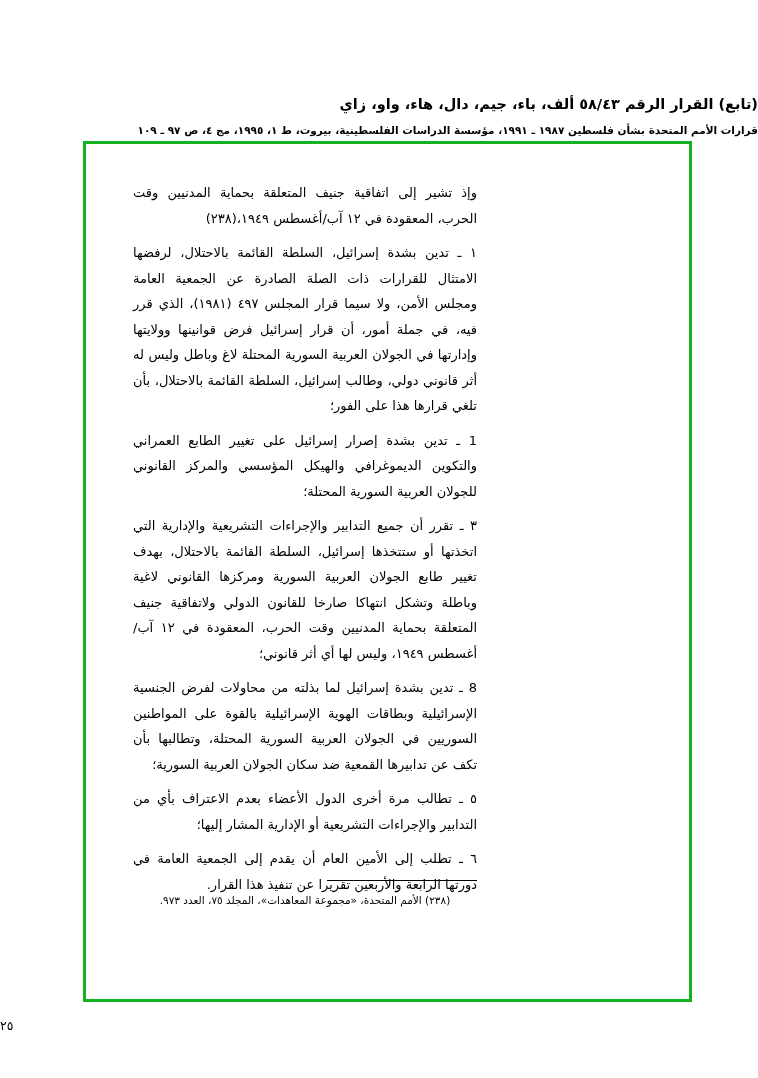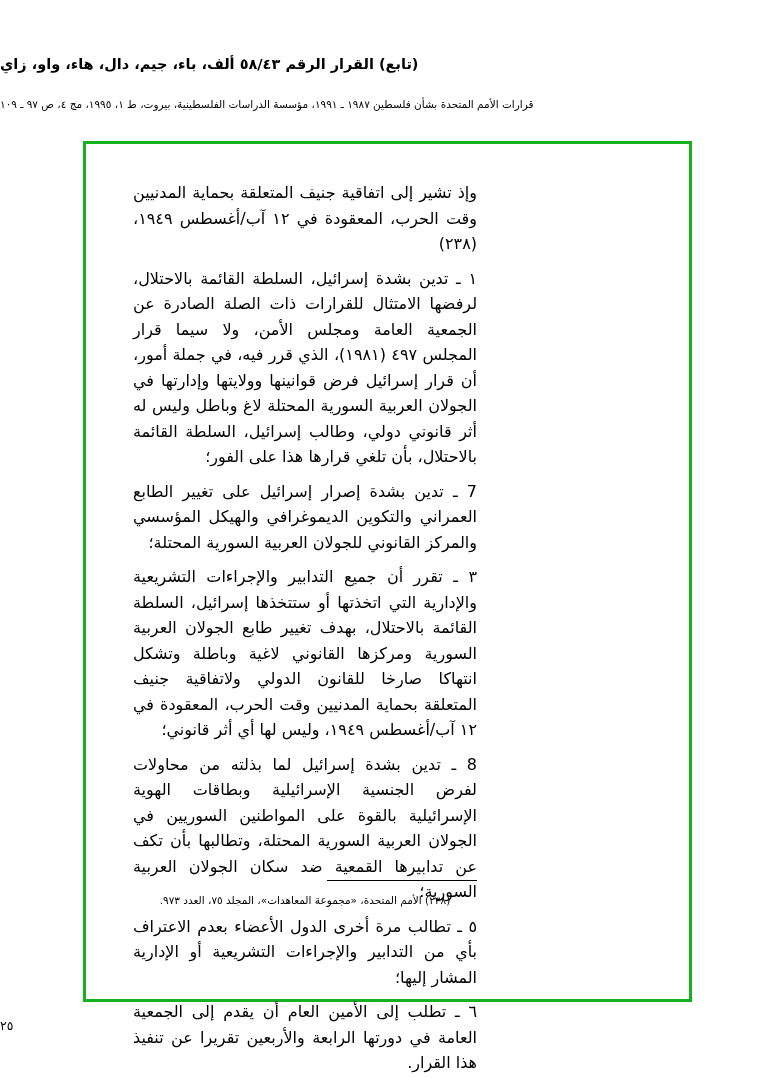--- a/index.html
+++ b/index.html
@@ -15,34 +15,34 @@
     position: relative;
     overflow: hidden;
   }
   .page {
     width: 758px;
     height: 1078px;
     position: relative;
     box-sizing: border-box;
   }
   .header {
-    text-align: left;
-    padding-top: 54px;
+    text-align: right;
+    padding-top: 94px;
   }
   .header-title {
     font-size: 14.5px;
     font-weight: bold;
     letter-spacing: 0px;
     line-height: 20px;
     direction: rtl;
   }
   .header-source {
     font-size: 10.5px;
-    font-weight: normal;
-    margin-top: 23px;
+    font-weight: bold;
+    margin-top: 9px;
     direction: rtl;
     line-height: 15px;
   }
   .frame {
     position: absolute;
     left: 83px;
     top: 141px;
     width: 609px;
     height: 861px;
     border: 3px solid #14b21e;
@@ -59,21 +59,21 @@
   .content {
     position: absolute;
     left: 133px;
     top: 180px;
     width: 344px;
     direction: rtl;
     text-align: justify;
     text-align-last: right;
   }
   .para {
-    font-size: 16px;
+    font-size: 13px;
     line-height: 25.5px;
     margin: 0 0 9px 0;
     direction: rtl;
     text-align: justify;
     text-align-last: right;
   }
   .para.last {
     margin-bottom: 15px;
   }
   .footnote-wrap {
@@ -115,21 +115,21 @@
     <div class="header-source">قرارات الأمم المتحدة بشأن فلسطين ١٩٨٧ ـ ١٩٩١، مؤسسة الدراسات الفلسطينية، بيروت، ط ١، ١٩٩٥، مج ٤، ص ٩٧ ـ ١٠٩</div>
   </div>
 
   <div class="frame">
     <div class="frame-inner"></div>
   </div>
 
   <div class="content">
     <p class="para">وإذ تشير إلى اتفاقية جنيف المتعلقة بحماية المدنيين وقت الحرب، المعقودة في ١٢ آب/أغسطس ١٩٤٩،(٢٣٨)</p>
     <p class="para">١ ـ تدين بشدة إسرائيل، السلطة القائمة بالاحتلال، لرفضها الامتثال للقرارات ذات الصلة الصادرة عن الجمعية العامة ومجلس الأمن، ولا سيما قرار المجلس ٤٩٧ (١٩٨١)، الذي قرر فيه، في جملة أمور، أن قرار إسرائيل فرض قوانينها وولايتها وإدارتها في الجولان العربية السورية المحتلة لاغ وباطل وليس له أثر قانوني دولي، وطالب إسرائيل، السلطة القائمة بالاحتلال، بأن تلغي قرارها هذا على الفور؛</p>
-    <p class="para">7 ـ تدين بشدة إصرار إسرائيل على تغيير الطابع العمراني والتكوين الديموغرافي والهيكل المؤسسي والمركز القانوني للجولان العربية السورية المحتلة؛</p>
+    <p class="para">1 ـ تدين بشدة إصرار إسرائيل على تغيير الطابع العمراني والتكوين الديموغرافي والهيكل المؤسسي والمركز القانوني للجولان العربية السورية المحتلة؛</p>
     <p class="para">٣ ـ تقرر أن جميع التدابير والإجراءات التشريعية والإدارية التي اتخذتها أو ستتخذها إسرائيل، السلطة القائمة بالاحتلال، بهدف تغيير طابع الجولان العربية السورية ومركزها القانوني لاغية وباطلة وتشكل انتهاكا صارخا للقانون الدولي ولاتفاقية جنيف المتعلقة بحماية المدنيين وقت الحرب، المعقودة في ١٢ آب/أغسطس ١٩٤٩، وليس لها أي أثر قانوني؛</p>
     <p class="para">8 ـ تدين بشدة إسرائيل لما بذلته من محاولات لفرض الجنسية الإسرائيلية وبطاقات الهوية الإسرائيلية بالقوة على المواطنين السوريين في الجولان العربية السورية المحتلة، وتطالبها بأن تكف عن تدابيرها القمعية ضد سكان الجولان العربية السورية؛</p>
     <p class="para">٥ ـ تطالب مرة أخرى الدول الأعضاء بعدم الاعتراف بأي من التدابير والإجراءات التشريعية أو الإدارية المشار إليها؛</p>
     <p class="para last">٦ ـ تطلب إلى الأمين العام أن يقدم إلى الجمعية العامة في دورتها الرابعة والأربعين تقريرا عن تنفيذ هذا القرار.</p>
   </div>
 
   <div class="footnote-wrap">
     <div class="footnote-rule"></div>
     <div class="footnote">(٢٣٨) الأمم المتحدة، «مجموعة المعاهدات»، المجلد ٧٥، العدد ٩٧٣.</div>
   </div>

